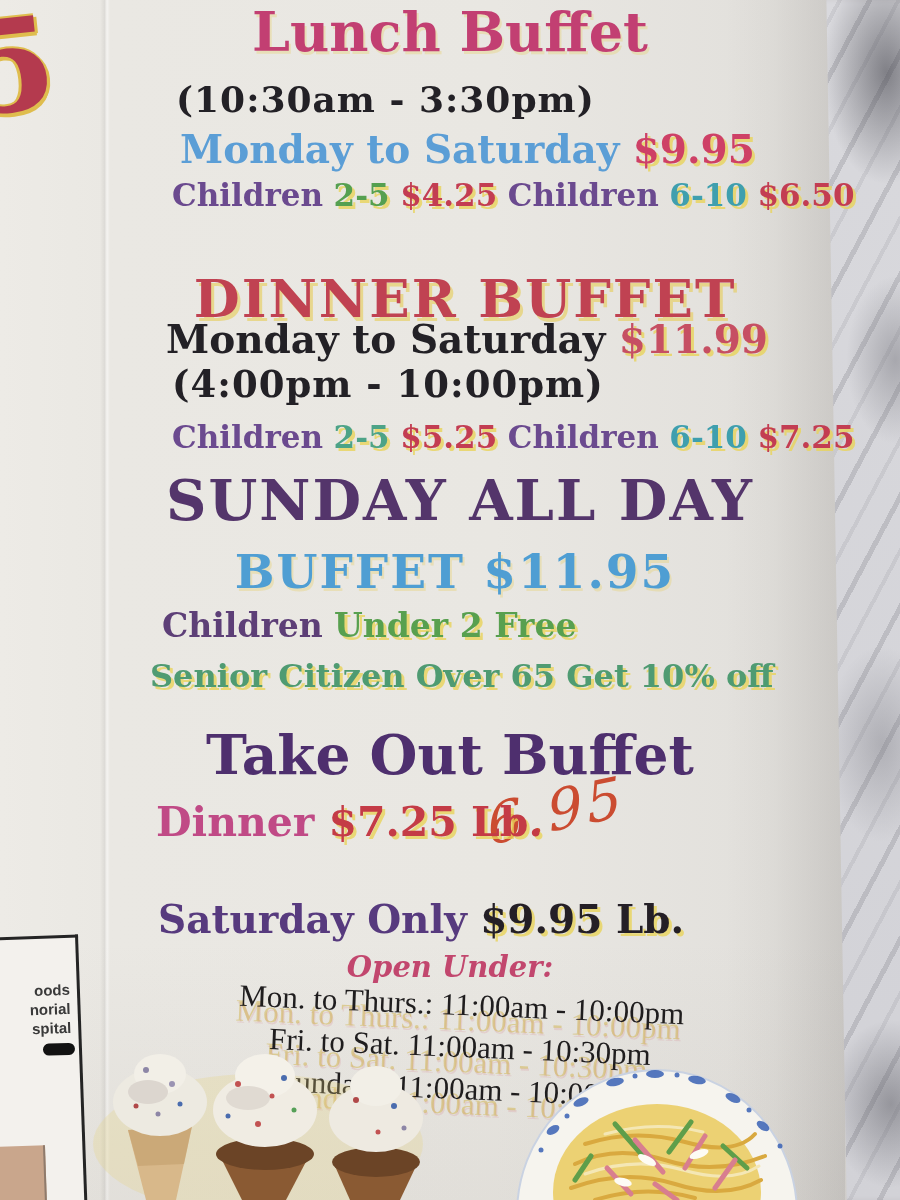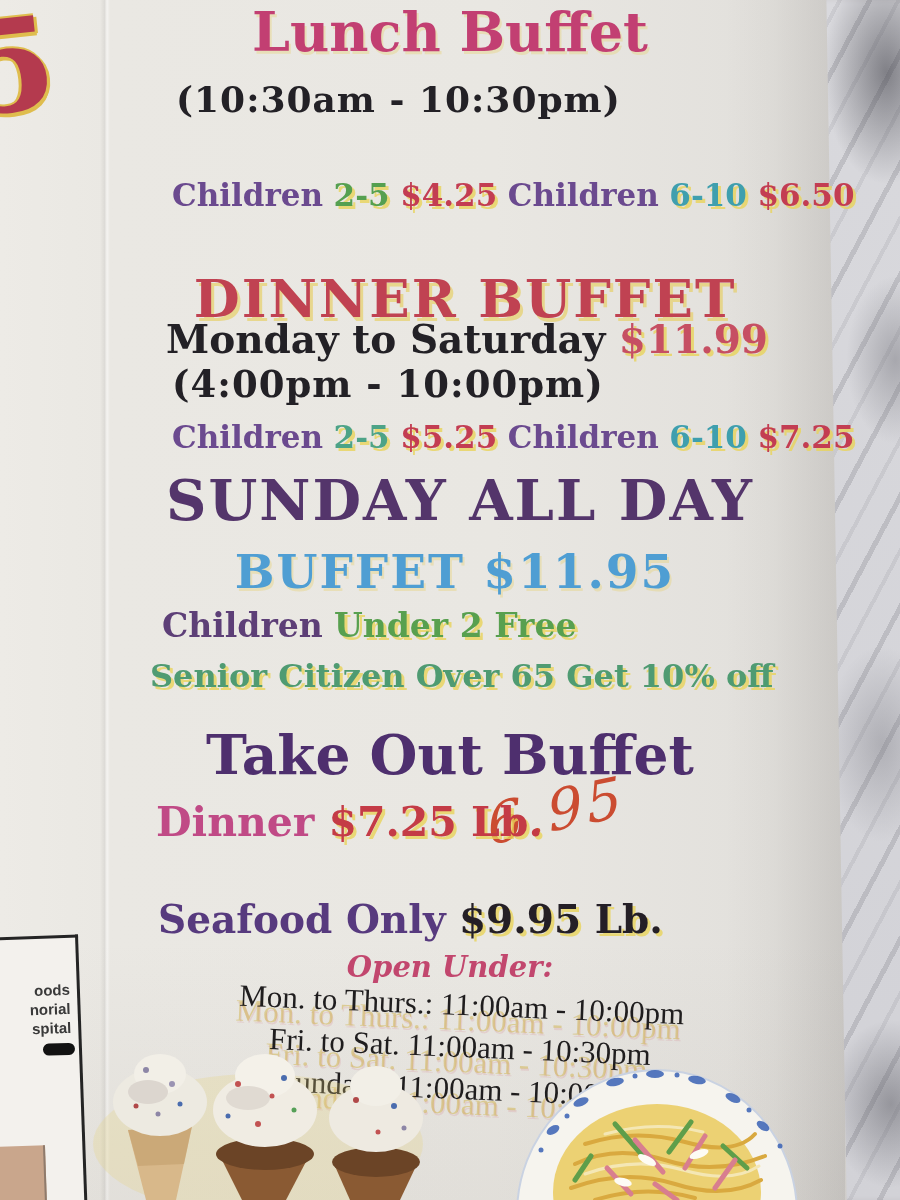--- a/index.html
+++ b/index.html
@@ -64,37 +64,38 @@
 
   <div class="crease-vert"></div>
   <div class="shade-right"></div>
   <div class="shade-bottom"></div>
 
   <div class="marble"></div>
 
   <div class="logo-frag" style="color:#b43a4e;text-shadow:-3px 0 0 #dfbd4e,3px 2px 0 #dfbd4e,0 -2px 0 #dfbd4e,2px 4px 0 #dfbd4e;">5</div>
 
   <div class="line center heavy soft-sh" style="top:0;left:170px;width:560px;font-size:54px;color:#c23f72;">Lunch Buffet</div>
-  <div class="line heavy" style="top:78px;left:176px;font-size:36px;color:#232126;letter-spacing:1px;">(10:30am - 10:30pm)</div>
+  <div class="line heavy" style="top:78px;left:176px;font-size:36px;color:#232126;letter-spacing:1px;">(10:30am - 3:30pm)</div>
+  <div class="line" style="top:126px;left:180px;font-size:39px;"><span class="tok" style="color: rgb(91, 158, 214);">Monday to Saturday</span><span class="tok ysh" style="color: rgb(206, 64, 102);">$9.95</span></div>
   <div class="line" style="top:177px;left:172px;font-size:31px;"><span class="tok" style="color: rgb(107, 74, 143);">Children</span><span class="tok ysh" style="color: rgb(85, 160, 80);">2-5</span><span class="tok ysh" style="color: rgb(195, 61, 82);">$4.25</span><span class="tok" style="color: rgb(107, 74, 143);">Children</span><span class="tok ysh" style="color: rgb(63, 159, 174);">6-10</span><span class="tok ysh" style="color: rgb(195, 61, 82);">$6.50</span></div>
 
   <div class="line center heavy title-sh" style="top:255px;left:165px;width:600px;font-size:53px;color:#c04252;letter-spacing:2px;margin-top:12px;">DINNER BUFFET</div>
   <div class="line" style="top:316px;left:166px;font-size:39px;"><span class="tok" style="color: rgb(35, 33, 38);">Monday to Saturday</span><span class="tok ysh" style="color: rgb(198, 79, 99);">$11.99</span></div>
   <div class="line heavy" style="top:362px;left:172px;font-size:37px;letter-spacing:1px;color:#232126;">(4:00pm - 10:00pm)</div>
   <div class="line" style="top:419px;left:172px;font-size:31px;"><span class="tok" style="color: rgb(107, 74, 143);">Children</span><span class="tok ysh" style="color: rgb(77, 163, 135);">2-5</span><span class="tok ysh" style="color: rgb(195, 61, 82);">$5.25</span><span class="tok" style="color: rgb(107, 74, 143);">Children</span><span class="tok ysh" style="color: rgb(63, 159, 174);">6-10</span><span class="tok ysh" style="color: rgb(195, 61, 82);">$7.25</span></div>
 
   <div class="line center heavy" style="top:467px;left:140px;width:640px;font-size:56px;color:#54356b;letter-spacing:2px;">SUNDAY ALL DAY</div>
   <div class="line center heavy soft-sh" style="top:544px;left:215px;width:480px;font-size:47px;color:#4f9ed3;letter-spacing:2px;">BUFFET $11.95</div>
   <div class="line" style="top:606px;left:162px;font-size:33px;"><span class="tok" style="color: rgb(93, 63, 119);">Children</span><span class="tok ysh" style="color: rgb(88, 160, 79);">Under 2 Free</span></div>
   <div class="line heavy ysh" style="top:657px;left:150px;font-size:32px;color:#4f9b72;">Senior Citizen Over 65 Get 10% off</div>
 
   <div class="line center heavy" style="top:722px;left:165px;width:570px;font-size:55px;color:#4e2f6e;">Take Out Buffet</div>
   <div class="handwritten" style="top:778px;left:486px;font-size:56px;color:#cb4c31;">6.95</div>
   <div class="line" style="top:798px;left:156px;font-size:41px;"><span class="tok" style="color: rgb(192, 74, 134);">Dinner</span><span class="tok ysh" style="color: rgb(196, 59, 70);">$7.25 Lb.</span></div>
-  <div class="line" style="top:896px;left:158px;font-size:39px;"><span class="tok" style="color: rgb(87, 58, 126);">Seafood Only</span><span class="tok ysh" style="color: rgb(36, 31, 38);">$9.95 Lb.</span></div>
+  <div class="line" style="top:896px;left:158px;font-size:39px;"><span class="tok" style="color: rgb(87, 58, 126);">Saturday Only</span><span class="tok ysh" style="color: rgb(36, 31, 38);">$9.95 Lb.</span></div>
 
   <div class="line center heavy" style="top:950px;left:280px;width:340px;font-size:29px;font-style:italic;color:#c2476e;">Open Under:</div>
   <div class="line center hours-block" style="top:984px;left:140px;width:640px;font-family:'Liberation Serif',serif;
               font-size:31px;line-height:42px;color:#1f1d1e;white-space:normal;">
     <div class="ghost">Mon. to Thurs.: 11:00am - 10:00pm</div>
     <div class="ghost">Fri. to Sat. 11:00am - 10:30pm</div>
     <div class="ghost">Sunday : 11:00am - 10:00pm</div>
   </div>
 
   <svg class="art" style="left:88px;top:1044px;" width="345" height="156" viewBox="0 0 345 156">

